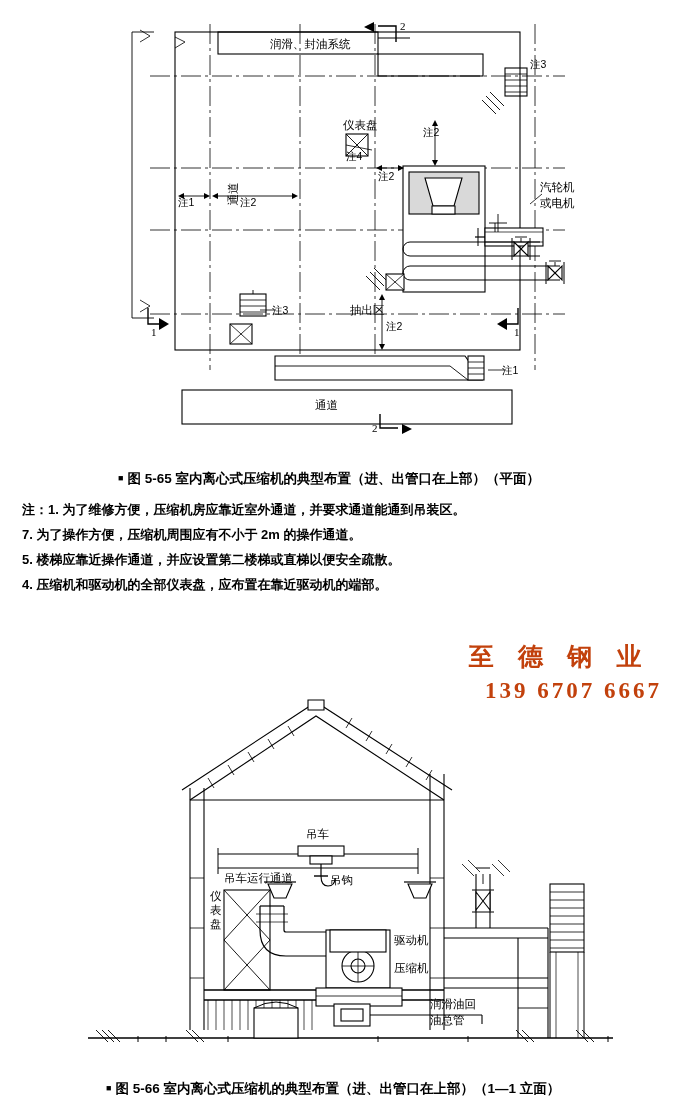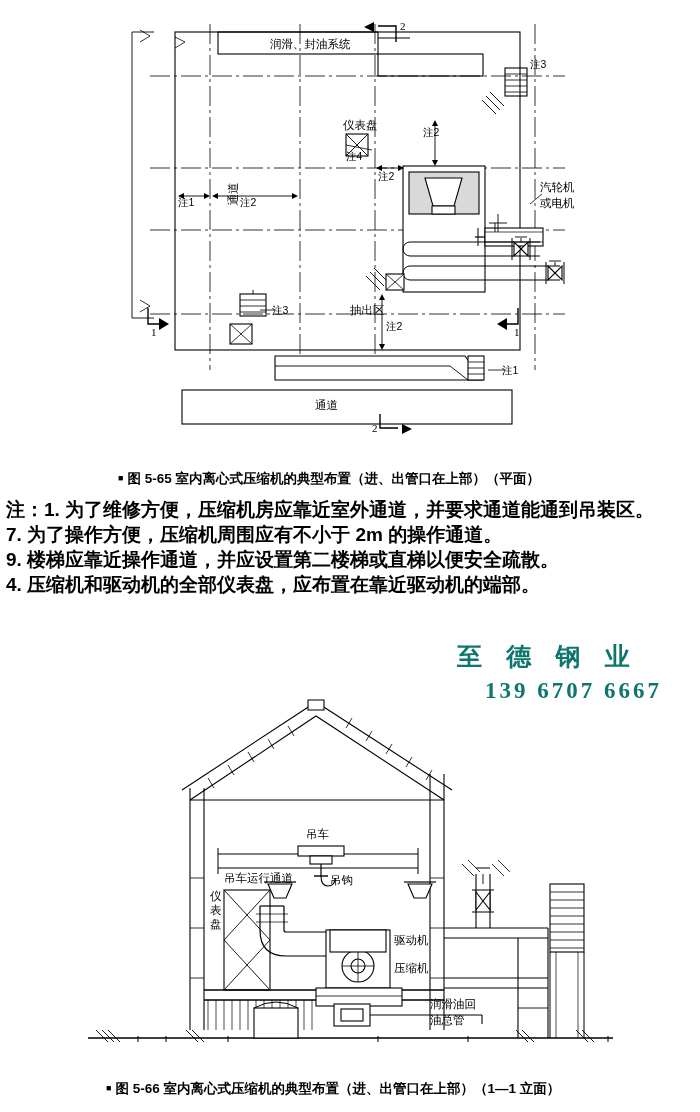--- a/index.html
+++ b/index.html
@@ -38,37 +38,37 @@
     font-weight: bold;
   }
   .fig-caption .sq {
     font-size: 9px;
     vertical-align: 2px;
     margin-right: 4px;
   }
 
   .notes {
     position: absolute;
-    left: 6px;
+    left: 22px;
     top: 497px;
     width: 660px;
     font-family: "Liberation Sans", sans-serif;
-    font-size: 19px;
+    font-size: 13px;
     font-weight: bold;
     line-height: 25px;
   }
   .notes div { white-space: nowrap; }
 
   
   .watermark {
     position: absolute;
     right: 38px;
     top: 640px;
-    text-align: left;
-    color: #0f766e;
+    text-align: center;
+    color: #c2410c;
     font-family: "Liberation Serif", serif;
     pointer-events: none;
   }
   .watermark .w1 {
     font-size: 25px;
     letter-spacing: 9px;
     font-weight: bold;
   }
   .watermark .w2 {
     font-size: 23px;
@@ -254,21 +254,21 @@
     </svg>
   </div>
 
   <div class="fig-caption" id="cap1">
     <span class="sq">■</span><span>图 5-65  室内离心式压缩机的典型布置（进、出管口在上部）（平面）</span>
   </div>
 
   <div class="notes">
     <div>注：1. 为了维修方便，压缩机房应靠近室外通道，并要求通道能通到吊装区。</div>
     <div>7. 为了操作方便，压缩机周围应有不小于 2m 的操作通道。</div>
-    <div>9. 楼梯应靠近操作通道，并应设置第二楼梯或直梯以便安全疏散。</div>
+    <div>5. 楼梯应靠近操作通道，并应设置第二楼梯或直梯以便安全疏散。</div>
     <div>4. 压缩机和驱动机的全部仪表盘，应布置在靠近驱动机的端部。</div>
   </div>
 
   <div class="watermark">
     <div class="w1">至 德 钢 业</div>
     <div class="w2">139 6707 6667</div>
   </div>
 
   <div id="fig2">
     <svg width="545" height="390" viewBox="0 0 545 390" xmlns="http://www.w3.org/2000/svg">

